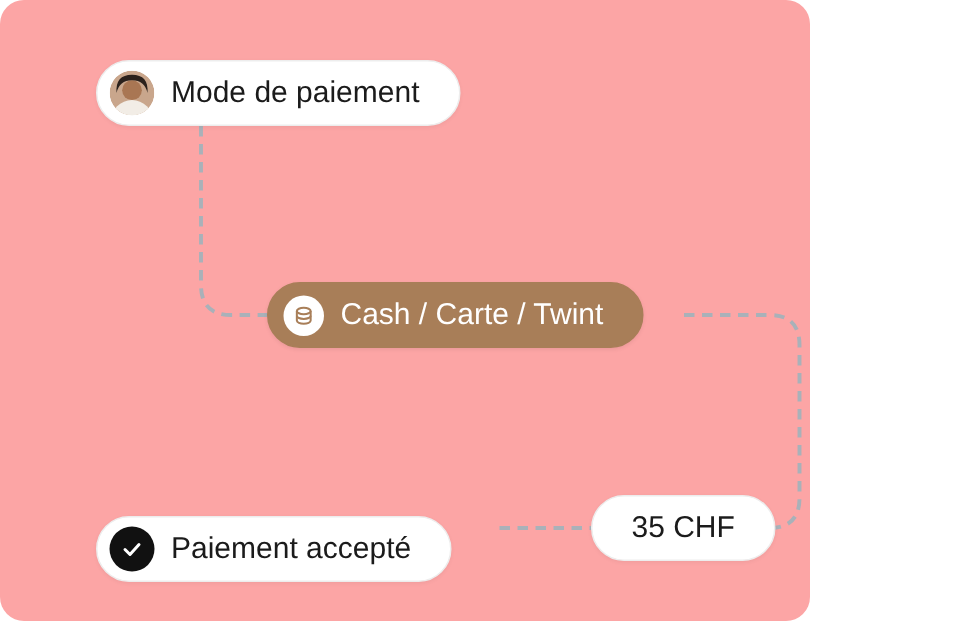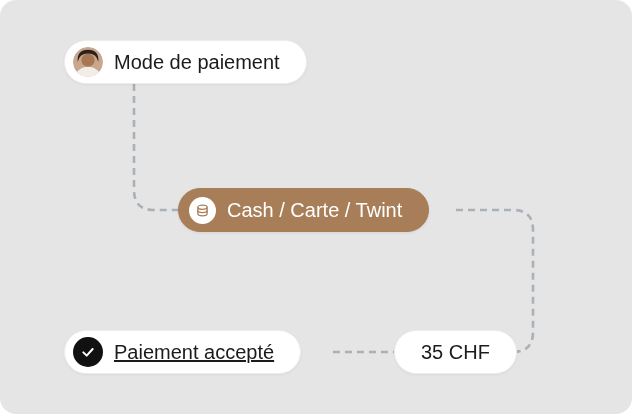--- a/index.html
+++ b/index.html
@@ -1,19 +1,19 @@
 <!DOCTYPE html>
 <html><head>
 <meta charset="utf-8">
 <style>
   html,body{margin:0;padding:0;background:#ffffff;}
   .canvas{
     position:relative;
-    width:632px;height:414px;
-    background:#e5e5e5;
+    width:540px;height:414px;
+    background:#fca5a5;
     border-radius:16px;
     overflow:hidden;
     font-family:"Liberation Sans", sans-serif;
     color:#1b1b1b;
   }
   .connectors{position:absolute;left:0;top:0;width:640px;height:414px;pointer-events:none;}
   .pill{
     position:absolute;
     display:flex;align-items:center;gap:11px;
     height:44px;
@@ -28,21 +28,21 @@
     cursor:pointer;
   }
   .pill .label{padding-bottom:1px;}
   .node-payment-mode{left:64px;top:40px;padding:0 26px 0 8px;}
   .node-methods{
     left:178px;top:188px;padding:0 26px 0 10px;
     background:#a87e58;border-color:#a87e58;color:#ffffff;
     box-shadow:0 1px 3px rgba(0,0,0,0.08);
     justify-content:space-between;
   }
-  .node-accepted{left:64px;top:330px;padding:0 26px 0 8px;text-decoration:underline;}
+  .node-accepted{left:64px;top:344px;padding:0 26px 0 8px;}
   .node-amount{left:394px;top:330px;padding:0 26px;justify-content:flex-end;}
   .icon-wrap{
     width:30px;height:30px;border-radius:50%;
     display:flex;align-items:center;justify-content:center;
     flex:0 0 auto;
   }
   .avatar{overflow:hidden;}
   .coin-badge{background:#ffffff;width:27px;height:27px;}
   .check-badge{background:#111111;}
 </style>

